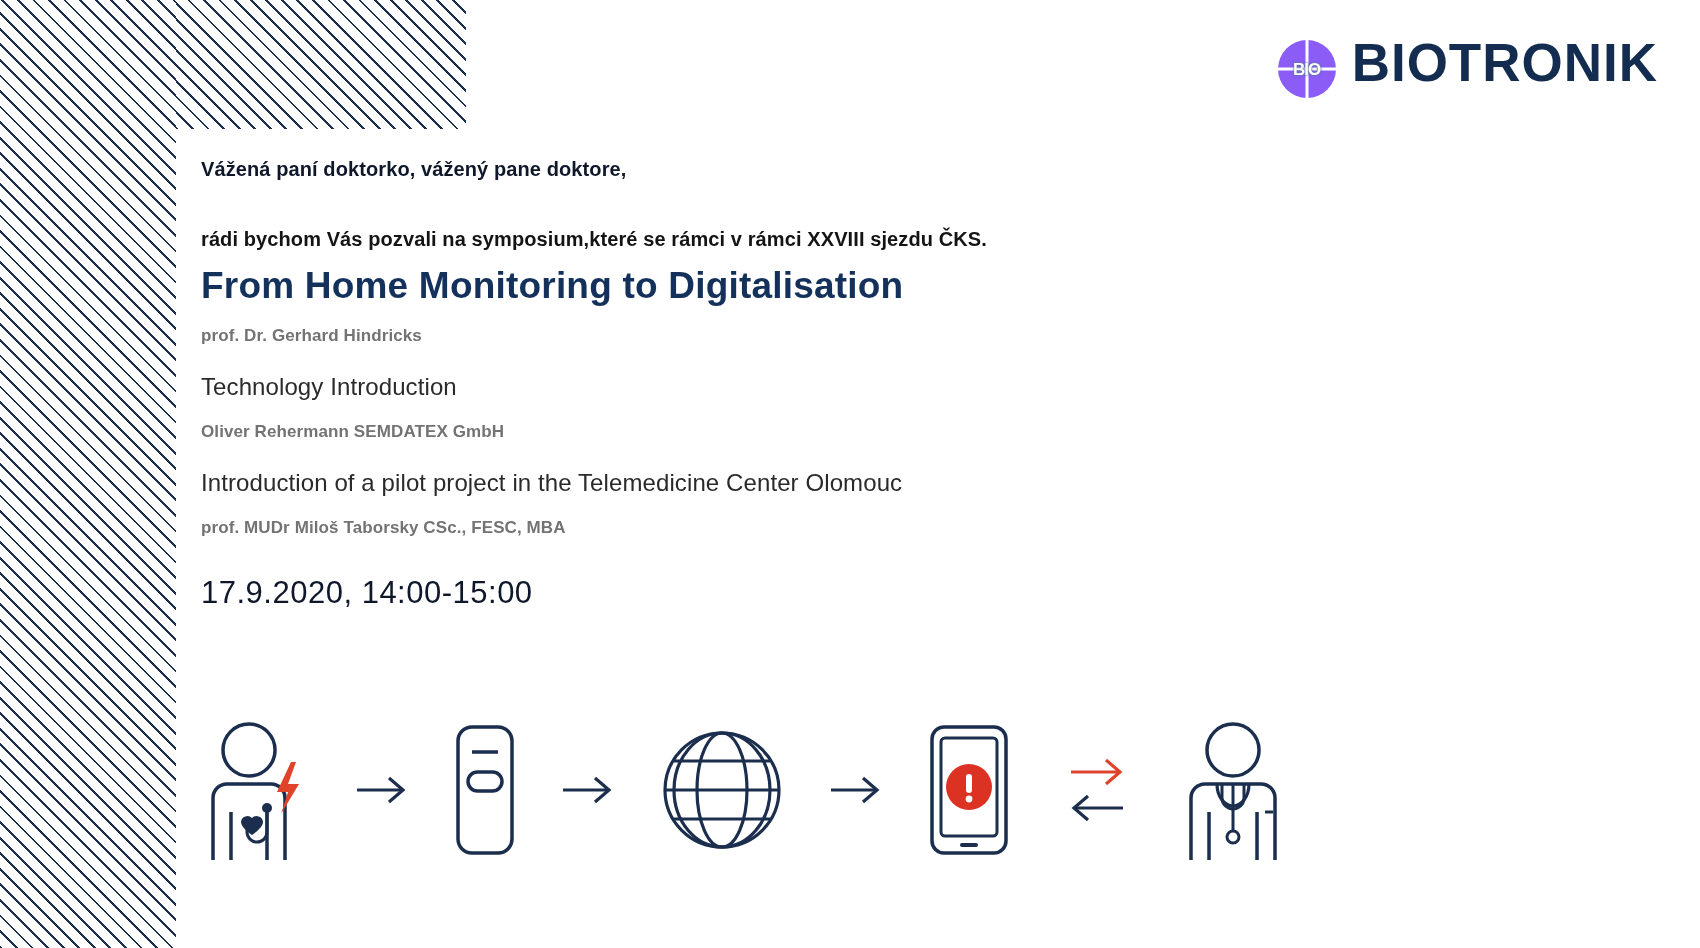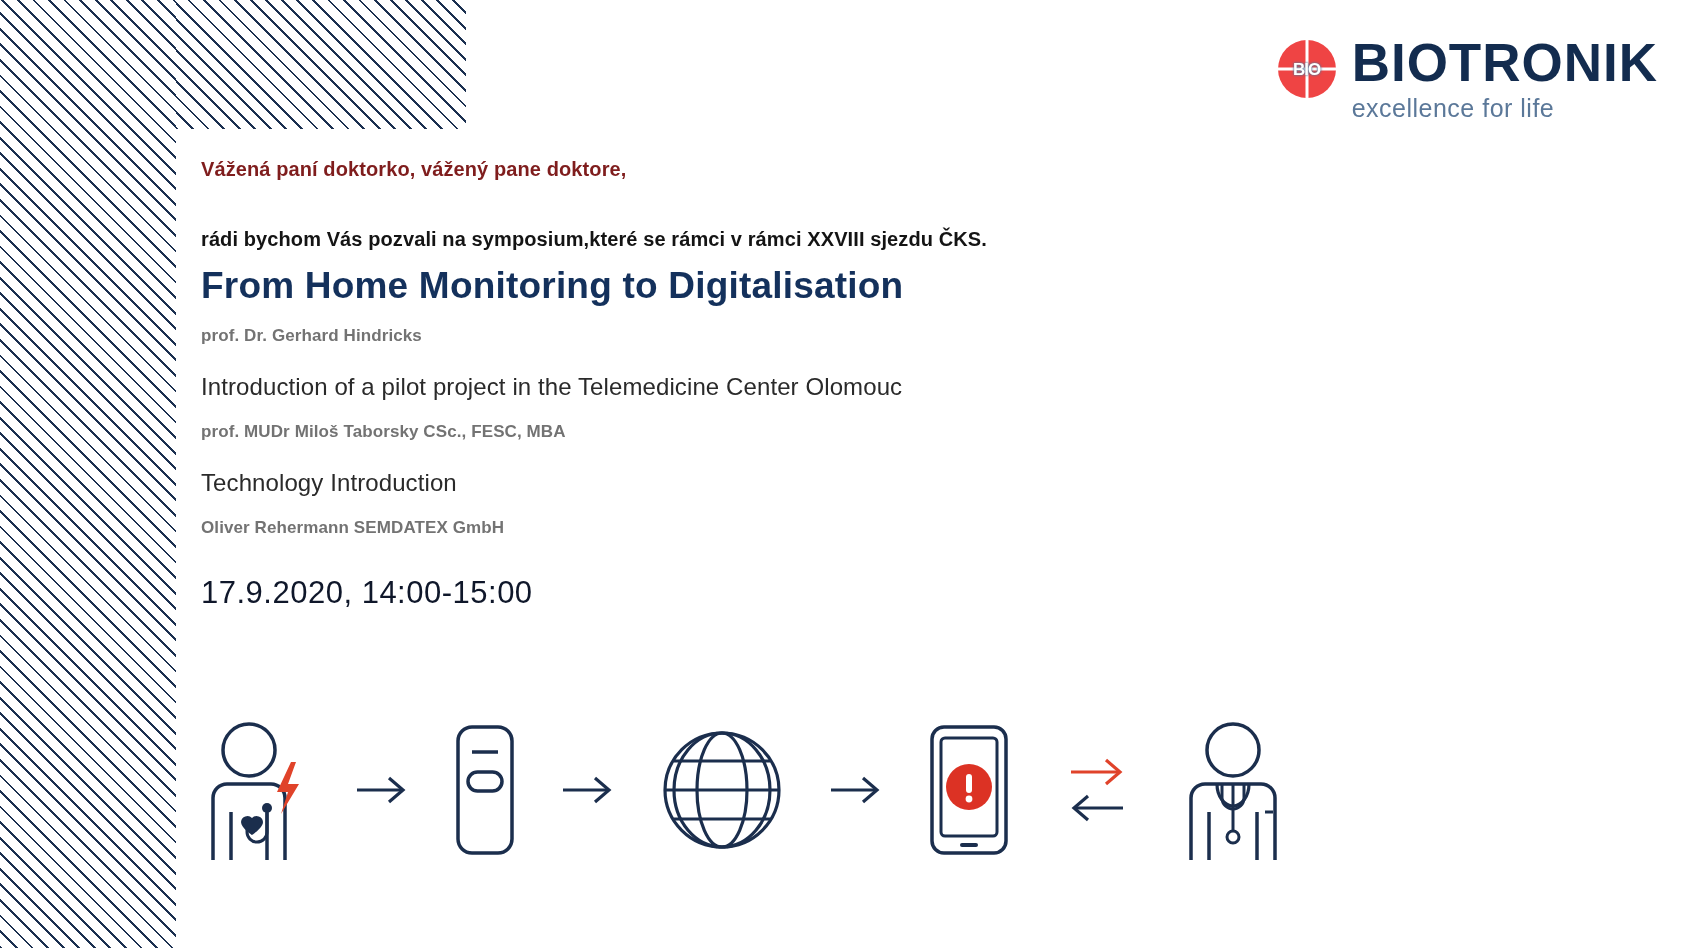--- a/index.html
+++ b/index.html
@@ -22,21 +22,21 @@
   #stripe-tall{ left:0;   top:0; width:176px; height:948px; }
   #stripe-wide{ left:176px; top:0; width:290px; height:129px; }
 
   
   .logo-wrap{
     position:absolute; right:42px; top:36px;
     display:flex; align-items:flex-start;
   }
   .logo-mark{
     width:58px;height:58px;border-radius:50%;
-    background:#ef4444; position:relative;
+    background:#8b5cf6; position:relative;
     margin-top:4px; margin-right:16px;
     flex:0 0 auto;
   }
   .logo-mark .cross-v{
     position:absolute;left:50%;top:0;width:3px;height:100%;
     background:#ffffff;transform:translateX(-50%);
   }
   .logo-mark .cross-h{
     position:absolute;top:50%;left:0;height:3px;width:100%;
     background:#ffffff;transform:translateY(-50%);
@@ -57,21 +57,21 @@
   .logo-tagline{
     font-size:25px;color:#5b7899;letter-spacing:0.5px;
     margin-top:4px;
   }
 
   
   .content{
     position:absolute; left:201px; top:158px; width:1200px;
   }
   .greeting{
-    font-size:20px;font-weight:bold;color:#7f1d1d;
+    font-size:20px;font-weight:bold;color:#0f172a;
     letter-spacing:0.1px; margin-bottom:47px;
   }
   .invite-line{
     font-size:20px;font-weight:bold;color:#141414;
     letter-spacing:0.1px;
   }
   .main-title{
     font-size:37px;font-weight:bold;color:#14315c;
     letter-spacing:0.2px; margin-top:14px; margin-bottom:18px;
   }
@@ -109,44 +109,43 @@
 <div class="stripe-band" id="stripe-wide"></div>
 
 <div class="logo-wrap">
   <div class="logo-mark">
     <div class="cross-v"></div>
     <div class="cross-h"></div>
     <div class="bio-text">BIO</div>
   </div>
   <div class="logo-text-col">
     <div class="logo-word">BIOTRONIK</div>
-    <div class="logo-tagline">excellence for life</div>
   </div>
 </div>
 
 <div class="content">
 
   <div class="greeting">Vážená paní doktorko, vážený pane doktore,</div>
 
   <div class="invite-line">rádi bychom Vás pozvali na symposium,které se rámci v rámci XXVIII sjezdu ČKS.</div>
 
   <div class="main-title">From Home Monitoring to Digitalisation</div>
 
   <div class="talk-block">
     <div class="talk-speaker">prof. Dr. Gerhard Hindricks</div>
+  </div>
+
+  <div class="talk-block">
+    <div class="talk-title">Technology Introduction</div>
+    <div class="talk-speaker">Oliver Rehermann SEMDATEX GmbH</div>
   </div>
 
   <div class="talk-block">
     <div class="talk-title">Introduction of a pilot project in the Telemedicine Center Olomouc</div>
     <div class="talk-speaker">prof. MUDr Miloš Taborsky CSc., FESC, MBA</div>
-  </div>
-
-  <div class="talk-block">
-    <div class="talk-title">Technology Introduction</div>
-    <div class="talk-speaker">Oliver Rehermann SEMDATEX GmbH</div>
   </div>
 
   <div class="datetime">17.9.2020, 14:00-15:00</div>
 </div>
 
 <div class="icon-row">
 
   <div class="flow-icon">
     <svg width="104" height="140" viewBox="0 0 104 140">
       <circle cx="44" cy="30" r="26" fill="none" stroke="#1b2e4d" stroke-width="3.5"></circle>

